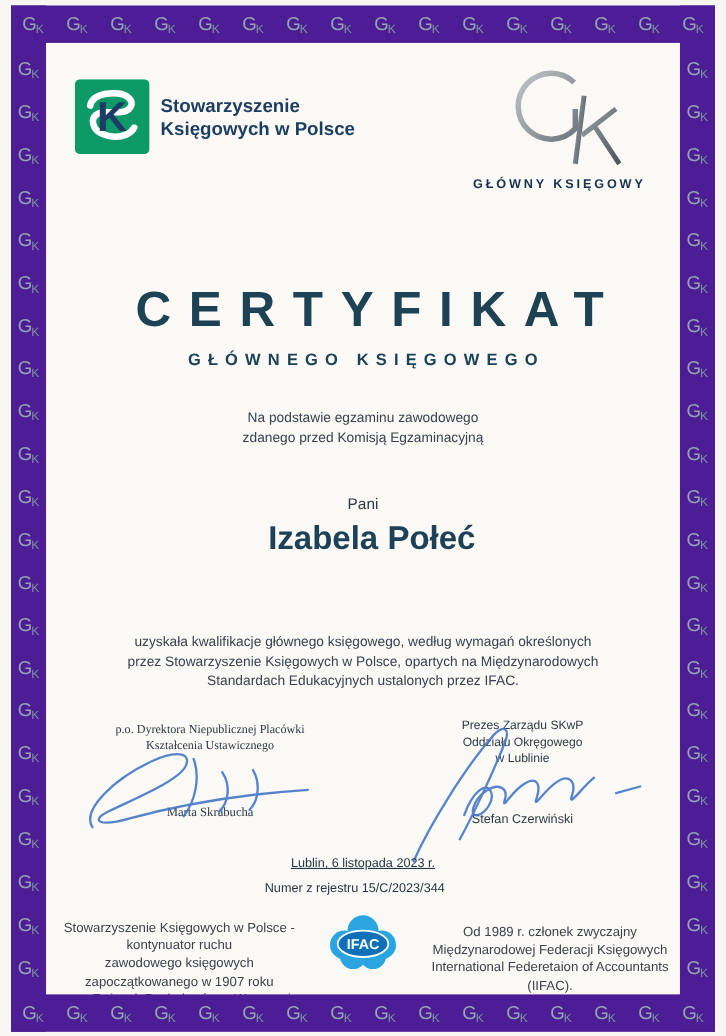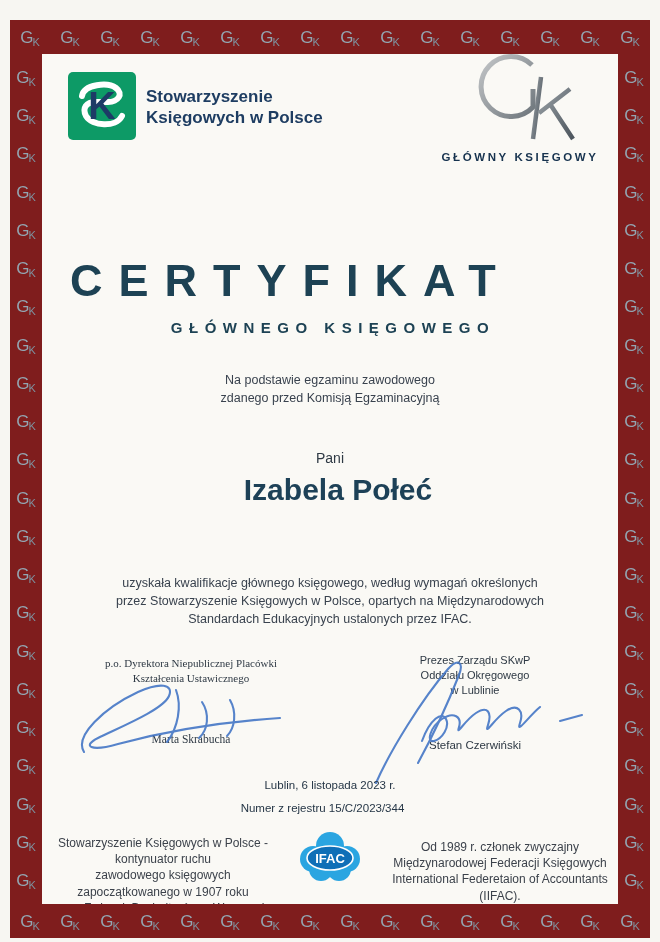--- a/index.html
+++ b/index.html
@@ -2,57 +2,57 @@
 <html><head>
 <meta charset="utf-8">
 <style>
   html,body{margin:0;padding:0;background:#e9e8e5;}
   .page{
     position:relative;width:660px;height:942px;margin:0 auto;
     background:#f7f6f2;overflow:hidden;
     font-family:"Liberation Sans", sans-serif;
   }
   
-  .band{position:absolute;background:#7f1d1d;display:flex;overflow:hidden;margin-top:15px;}
+  .band{position:absolute;background:#4c1d95;display:flex;overflow:hidden;}
   .band-top   {left:10px;top:5px;right:10px;height:34px;flex-direction:row;justify-content:space-around;align-items:center;}
   .band-bottom{left:10px;bottom:4px;right:10px;height:34px;flex-direction:row;justify-content:space-around;align-items:center;}
   .band-left  {left:10px;top:5px;bottom:4px;width:32px;flex-direction:column;justify-content:space-around;align-items:center;}
   .band-right {right:10px;top:5px;bottom:4px;width:32px;flex-direction:column;justify-content:space-around;align-items:center;}
   .band-top,.band-bottom{z-index:3;}
   .gk-motif{white-space:nowrap;line-height:1;color:#93a5b1;}
   .gk-motif .mg{font-size:17px;font-weight:400;letter-spacing:0;}
   .gk-motif .mk{font-size:11px;font-weight:400;display:inline-block;transform:translateY(3px);margin-left:-1px;color:#7e919e;}
   
   .content{position:absolute;left:42px;top:39px;right:42px;bottom:38px;background:#faf9f5;}
   .abs{position:absolute;}
   
   .skwp-logo{left:26px;top:33px;}
   .org-name{left:104px;top:47px;font-size:17px;font-weight:bold;color:#1e3d62;line-height:1.25;}
-  .gk-logo-block{right:8px;top:10px;width:180px;text-align:center;}
+  .gk-logo-block{right:8px;top:20px;width:180px;text-align:left;}
   .gk-caption{margin-top:2px;font-size:11.5px;font-weight:bold;letter-spacing:2.6px;color:#16324e;white-space:nowrap;}
   
-  .title{left:12px;right:0;top:216px;font-size:45px;font-weight:bold;color:#1d4254;letter-spacing:16px;padding-left:16px;white-space:nowrap;}
+  .title{left:12px;right:0;top:216px;text-align:center;font-size:45px;font-weight:bold;color:#1d4254;letter-spacing:16px;padding-left:16px;white-space:nowrap;}
   .subtitle{left:0;right:0;top:280px;text-align:center;font-size:15px;font-weight:bold;color:#1d4254;letter-spacing:6.5px;padding-left:6px;white-space:nowrap;}
   
   .intro{left:0;right:0;top:333px;text-align:center;font-size:12.5px;color:#39424e;line-height:1.42;}
   .salutation{left:0;right:0;top:411px;text-align:center;font-size:14px;color:#2e3944;}
   .recipient-name{left:0;right:0;top:434px;text-align:center;font-size:30px;font-weight:bold;color:#1d4157;padding-left:16px;}
   .body-par{left:0;right:0;top:536px;text-align:center;font-size:12.5px;color:#39424e;line-height:1.42;}
   
   .sig-block{width:262px;text-align:center;font-size:11px;color:#2e3944;line-height:1.35;}
   .sig-left{left:18px;top:617px;font-family:Liberation Serif, serif;}
   .sig-right{left:302px;top:614px;}
   .sig-name{font-size:11.5px;color:#2e3944;}
   .sig-left .sig-name{margin-top:46px;}
   .sig-right .sig-name{margin-top:40px;}
   .sig-svg{position:absolute;pointer-events:none;}
   .sig-svg-left{left:10px;top:14px;}
   .sig-svg-right{left:-6px;top:2px;}
   
-  .place-date{left:0;right:0;top:740px;text-align:center;font-size:11.5px;font-weight:500;color:#253646;}
+  .place-date{left:0;right:0;top:740px;text-align:center;font-size:11.5px;font-weight:500;color:#253646;text-decoration:underline;}
   .registry{left:0;right:15px;top:763px;text-align:center;font-size:11.5px;font-weight:500;color:#253646;}
   
   .foot-note{font-size:12px;color:#3c424b;line-height:1.35;text-align:center;}
   .foot-left{left:6px;top:796px;width:230px;}
   .foot-right{right:0px;top:800px;width:236px;}
   .ifac-logo{left:247px;top:792px;width:82px;text-align:center;}
 </style>
 </head>
 <body>
 

